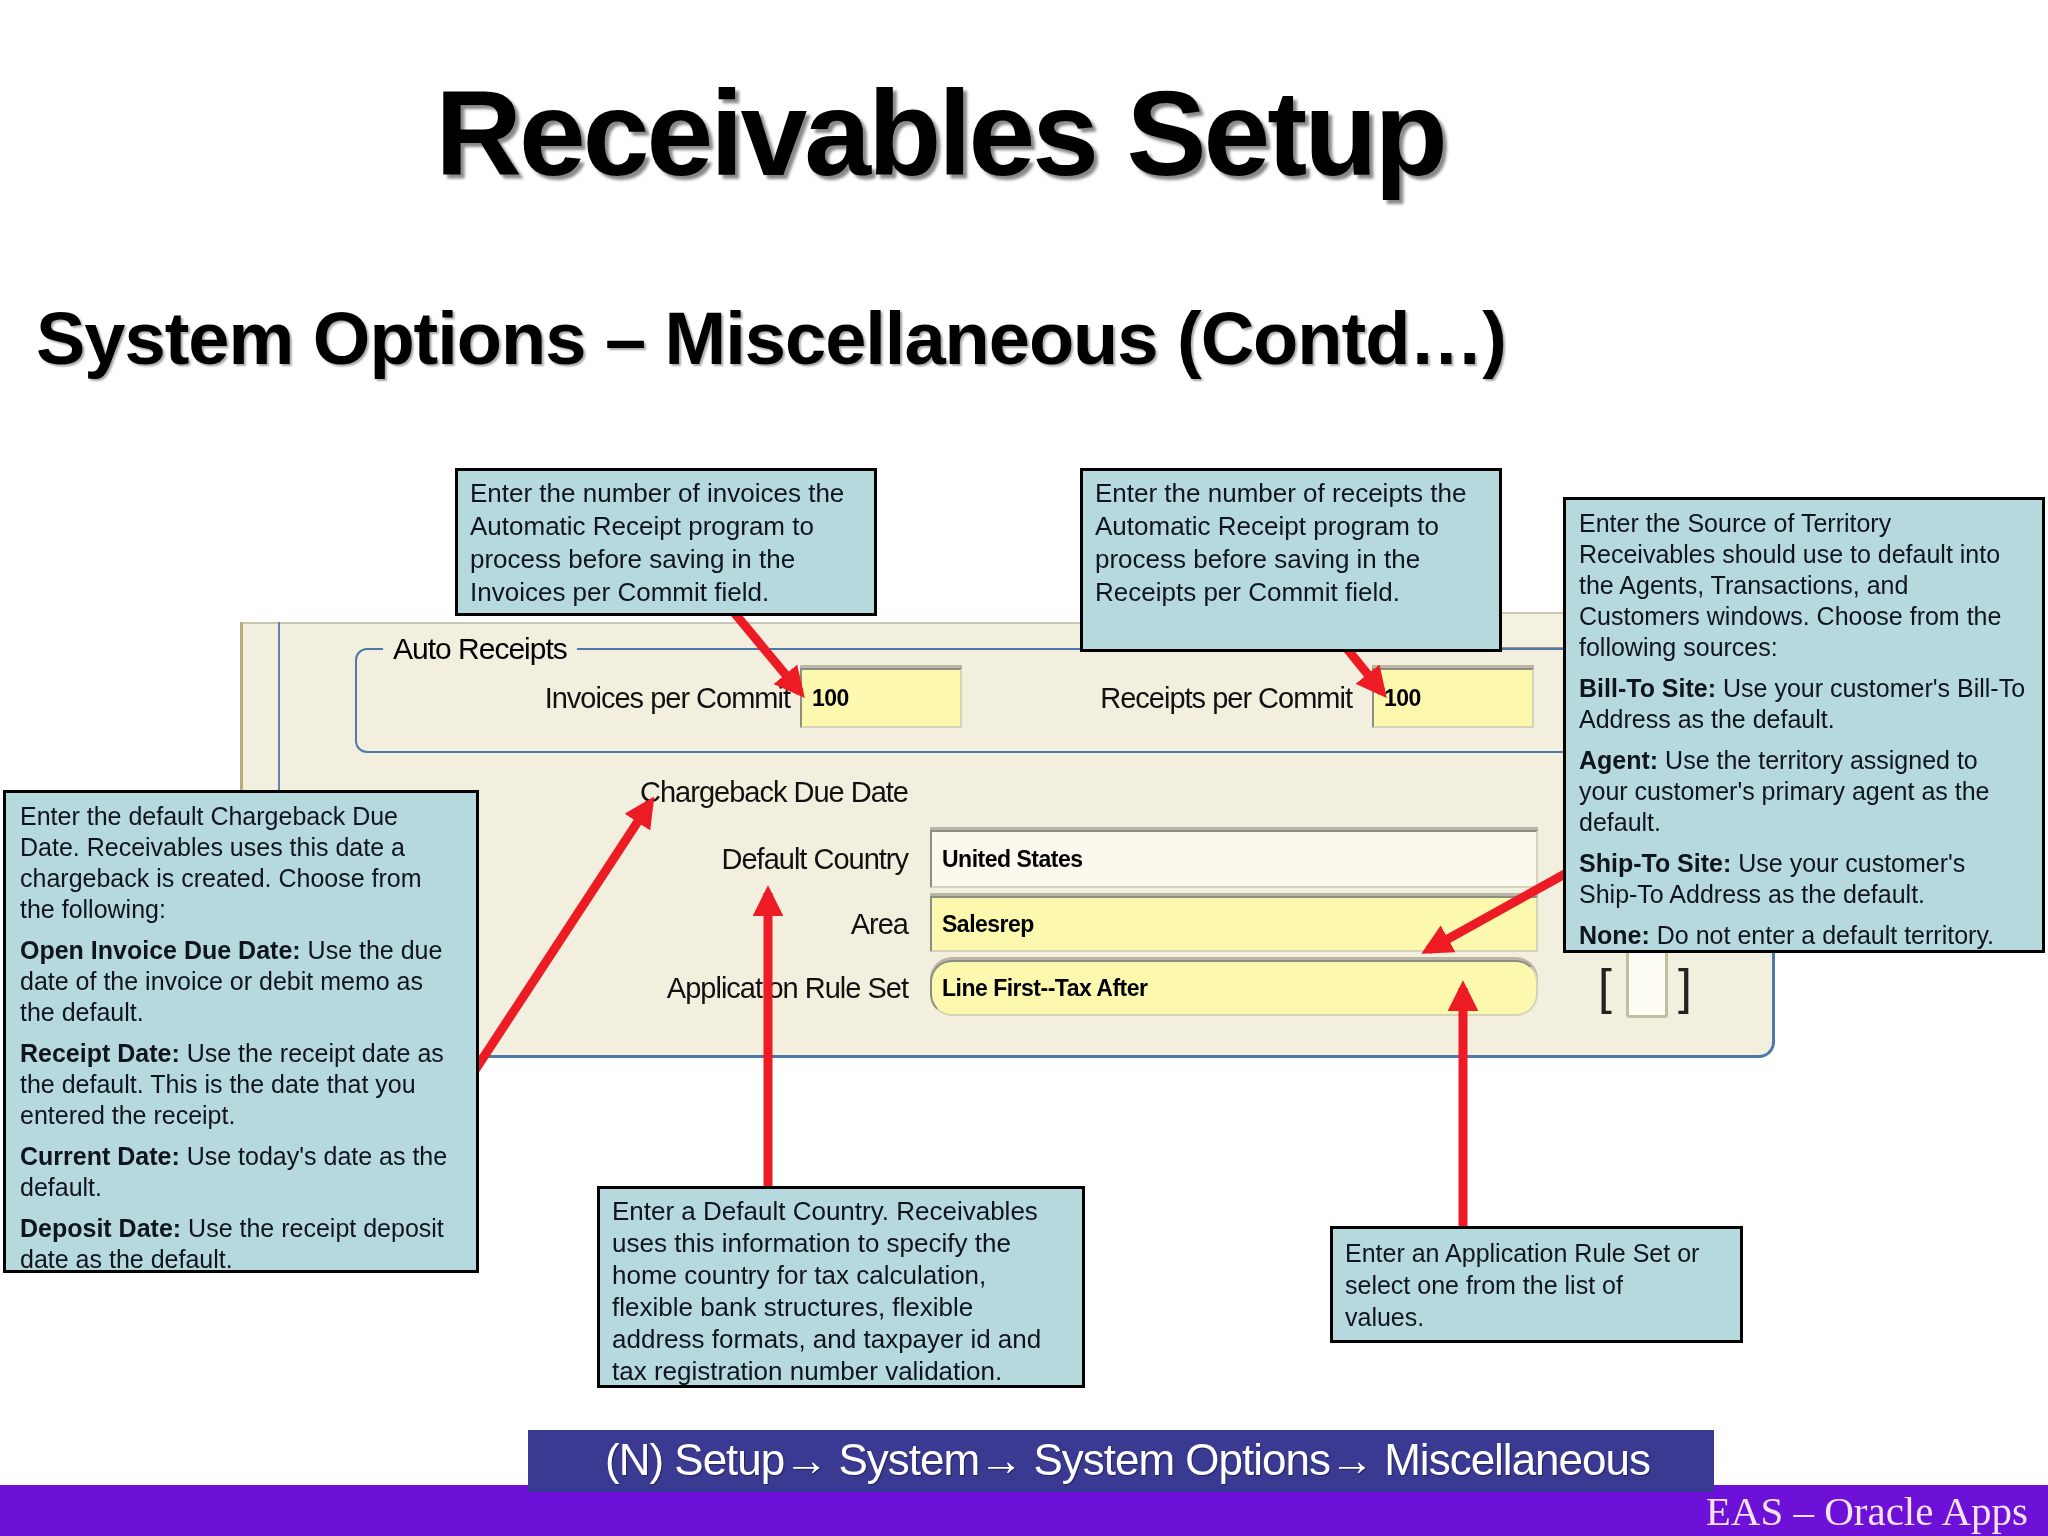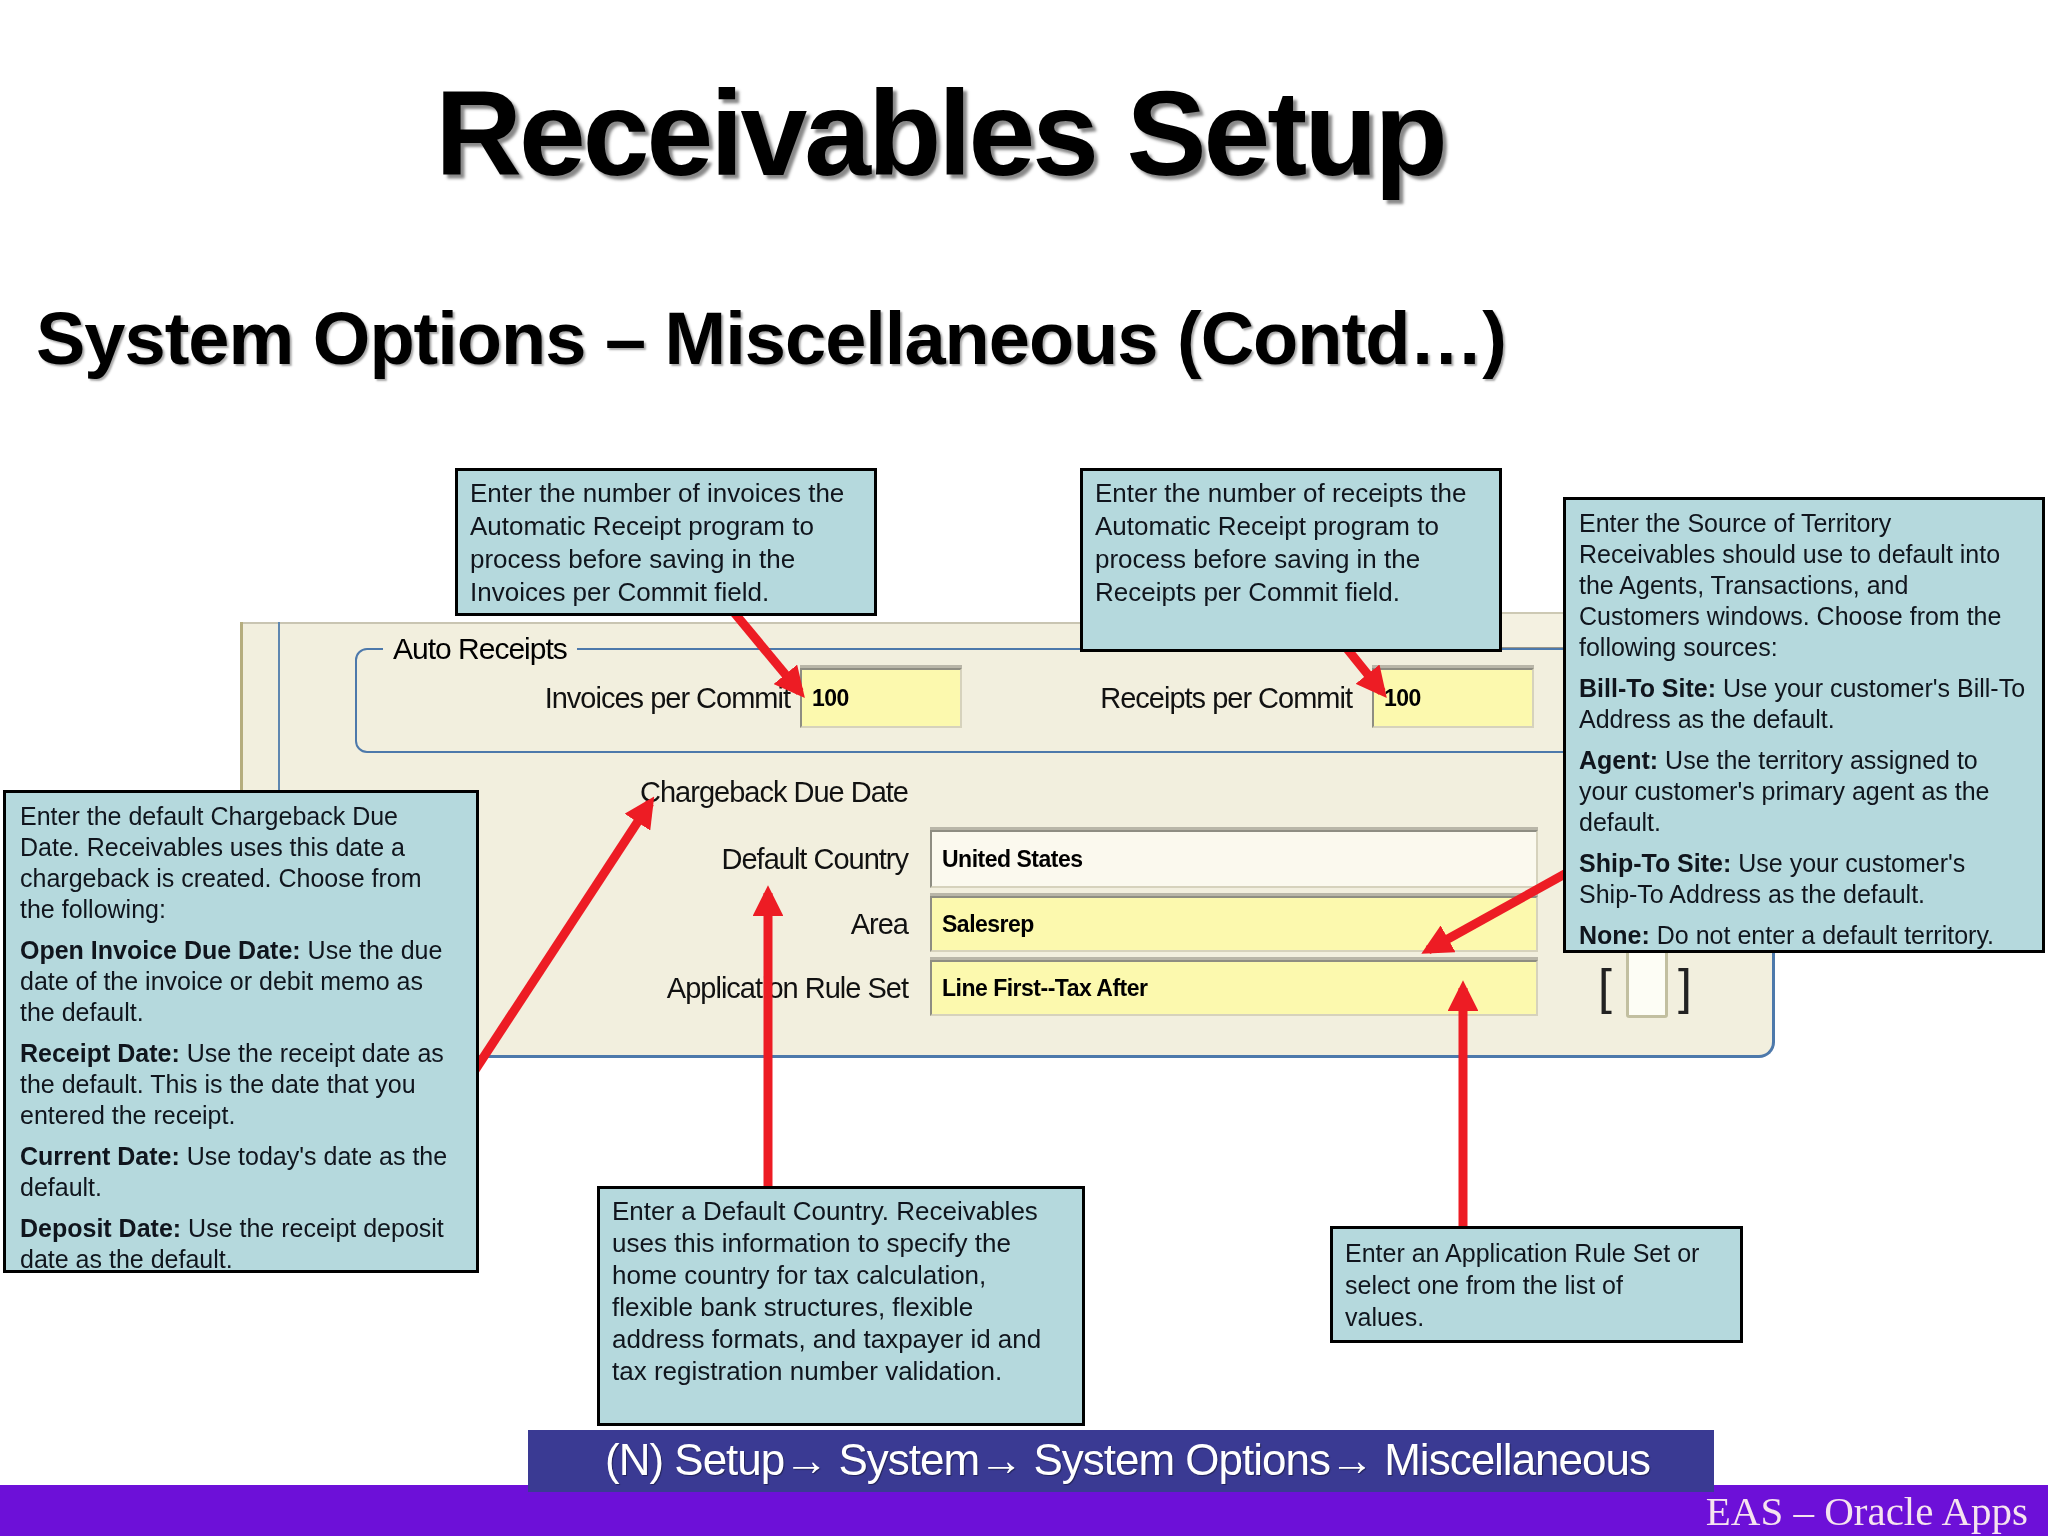--- a/index.html
+++ b/index.html
@@ -54,21 +54,21 @@
   .callout { position:absolute; z-index:4; background:var(--callout-bg); border:3px solid var(--callout-border);
            color:#10151d; }
   .callout p.plain { white-space:pre-line; }
   .callout p.def b { font-weight:bold; }
   #c-invoices { left:455px; top:468px; width:422px; height:148px; padding:6px 12px; font-size:26px; line-height:33px; }
   #c-receipts { left:1080px; top:468px; width:422px; height:184px; padding:6px 12px; font-size:26px; line-height:33px; }
   #c-territory { left:1563px; top:497px; width:482px; height:456px; padding:8px 13px; font-size:25px; line-height:31px; }
   #c-territory p.def { margin-top:10px; }
   #c-chargeback { left:3px; top:790px; width:476px; height:483px; padding:8px 14px; font-size:25px; line-height:31px; }
   #c-chargeback p.def { margin-top:10px; }
-  #c-country { left:597px; top:1186px; width:488px; height:240px; padding:6px 12px; font-size:26px; line-height:32px; }
+  #c-country { left:597px; top:1186px; width:488px; height:202px; padding:6px 12px; font-size:26px; line-height:32px; }
   #c-ruleset { left:1330px; top:1226px; width:413px; height:117px; padding:8px 12px; font-size:25px; line-height:32px; }
 
   
   .navbar { position:absolute; left:528px; top:1430px; width:1186px; height:62px; z-index:5;
            background:var(--nav-bg); color:#ffffff; font-size:44px; line-height:60px;
            text-align:center; letter-spacing:-1px; text-shadow:1px 1px 1px rgba(0,0,0,.4);padding-left:13px; }
   .footer { position:absolute; left:0; top:1485px; width:2048px; height:51px; z-index:4;
            background:var(--footer-bg); }
   .footer .brand { position:absolute; left:12px; top:0; width:2016px; height:51px; text-align:right;
            font-family:"Liberation Serif", serif; font-size:41px; line-height:52px; color:#f6e3ef; }
@@ -98,21 +98,21 @@
 
   <div class="flabel" style="left:545px; top:775px; width:363px;">Chargeback Due Date</div>
 
   <div class="flabel" style="left:545px; top:842px; width:363px;">Default Country</div>
   <div class="ffield white" style="left:930px; top:830px; width:608px; height:58px;">United States</div>
 
   <div class="flabel" style="left:545px; top:907px; width:363px;">Area</div>
   <div class="ffield" style="left:930px; top:896px; width:608px; height:56px;">Salesrep</div>
 
   <div class="flabel" style="left:545px; top:971px; width:363px;">Application Rule Set</div>
-  <div class="ffield" style="left:930px; top:960px; width:608px; height:56px;">Line First--Tax After</div>
+  <div class="ffield" style="left:930px; top:960px; width:608px; height:56px;border-radius:22px;">Line First--Tax After</div>
 
   <span class="bracket" style="left:1598px; top:958px;">[</span>
   <div class="flexbox"></div>
   <span class="bracket" style="left:1678px; top:958px;">]</span>
 
   <svg id="arrows" viewBox="0 0 2048 1536">
     <defs>
       <marker id="ah" viewBox="0 0 10 10" refX="7.5" refY="5" markerWidth="3.4" markerHeight="3.4" orient="auto">
         <path d="M0 0 L10 5 L0 10 z" fill="#ed1c24"></path>
       </marker>

